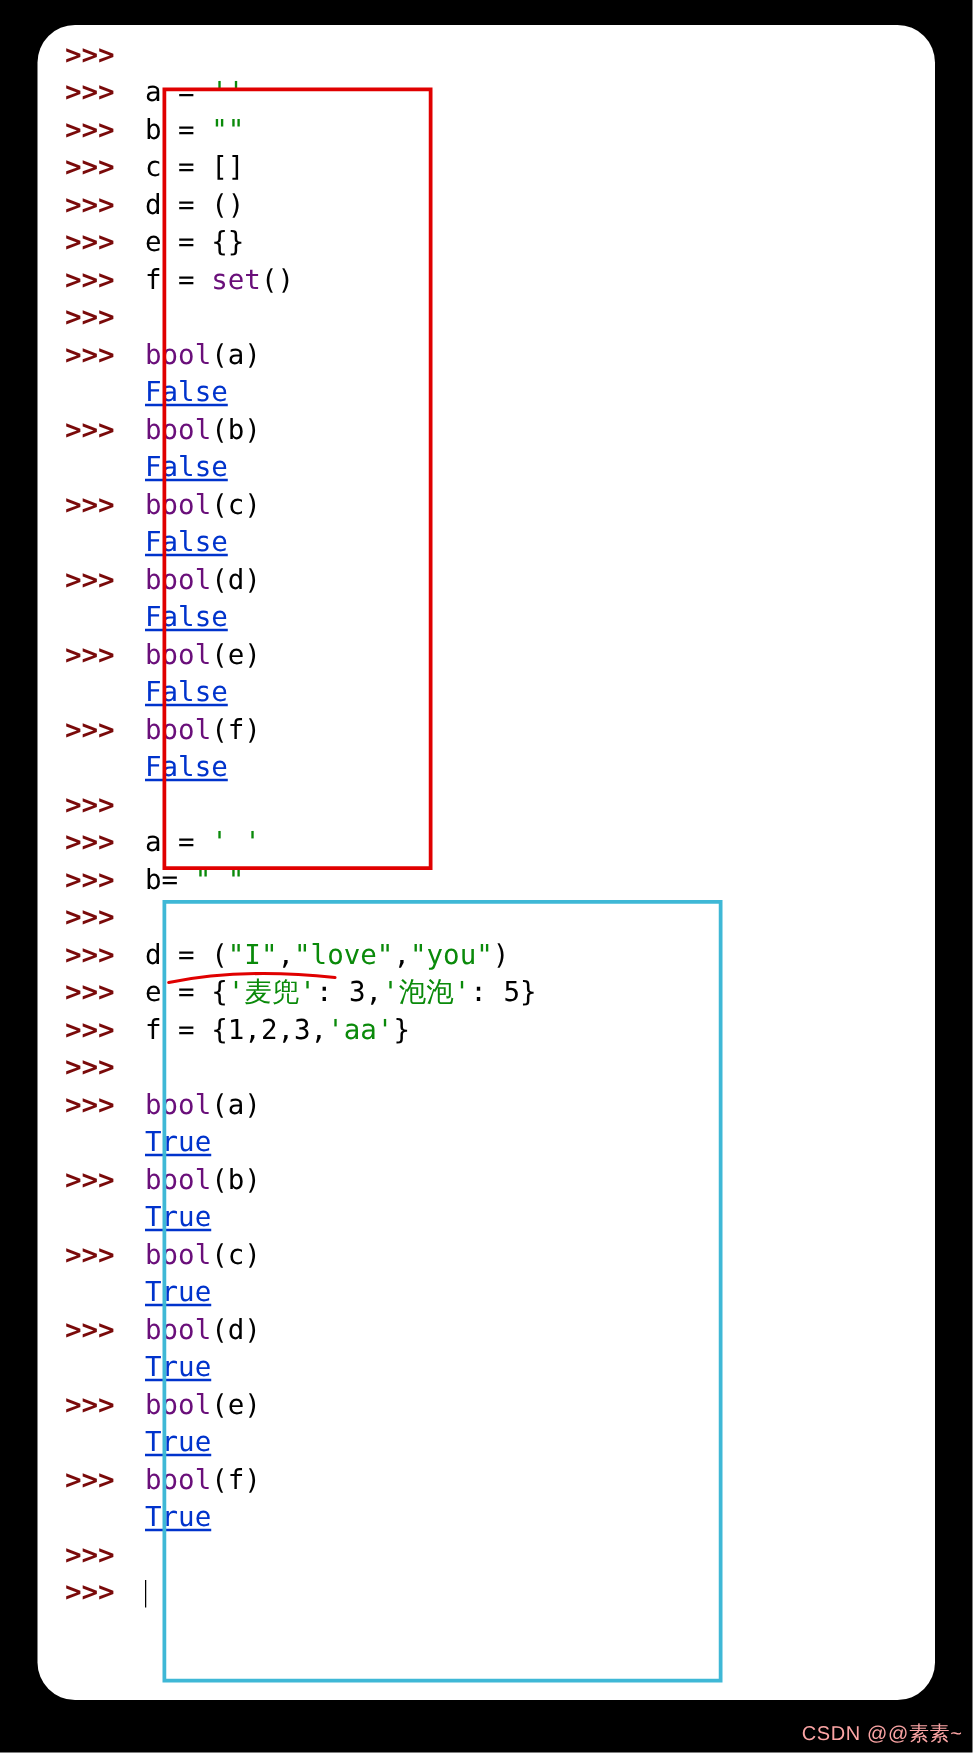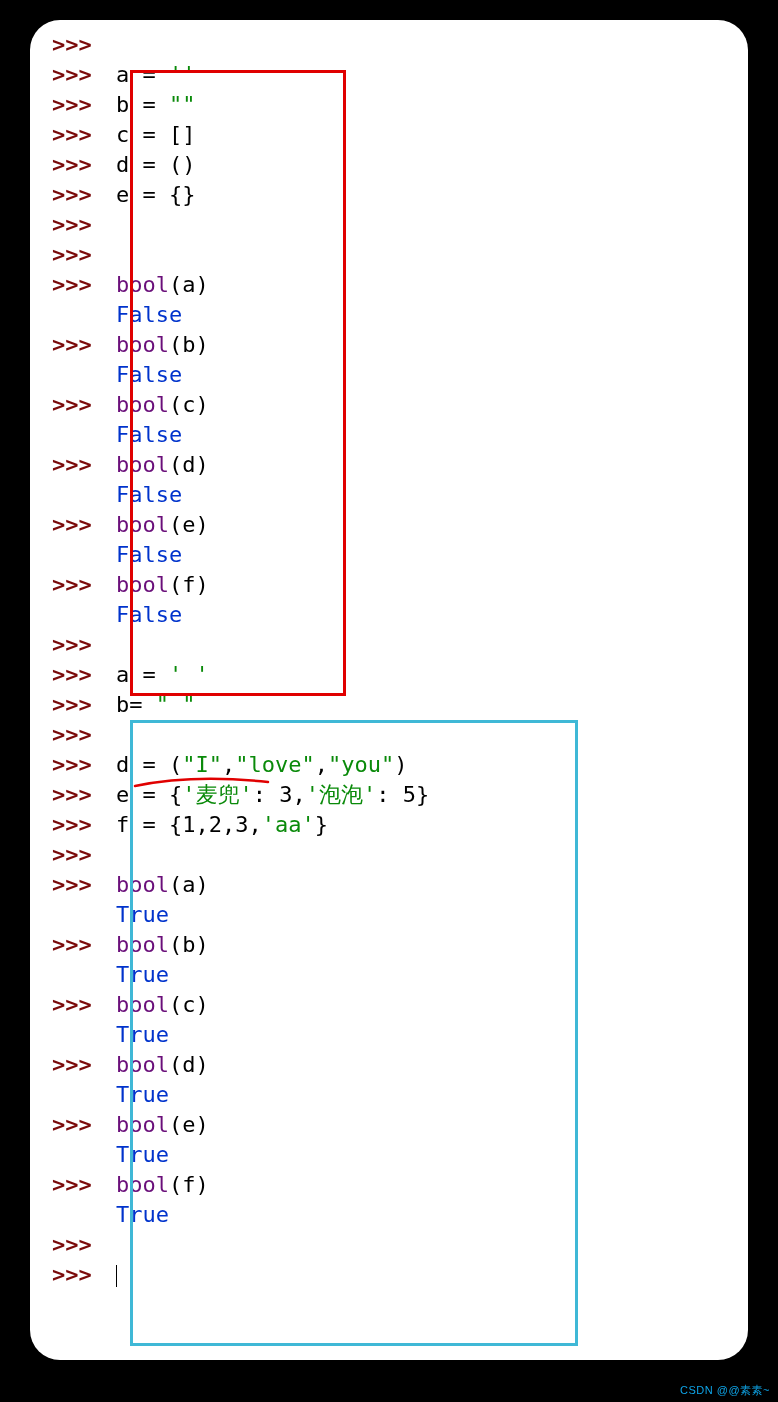--- a/index.html
+++ b/index.html
@@ -41,21 +41,21 @@
   }
   .code {
     color: #000;
     flex: 1;
     padding-left: 8px;
   }
   .var  { color: #000; }
   .num  { color: #000; }
   .str  { color: #0a8a0a; }
   .fn   { color: #6a0f7a; }
-  .bool { color: #0033cc; }
+  .bool { color: #0033cc; text-decoration: underline; }
   .box-red {
     position: absolute;
     left: 100px;
     top: 50px;
     width: 210px;
     height: 620px;
     border: 3px solid #e00000;
     pointer-events: none;
     z-index: 5;
   }
@@ -72,22 +72,22 @@
   .underline-red {
     position: absolute;
     pointer-events: none;
     z-index: 6;
   }
   .underline-red svg { display:block; }
   .watermark {
     position: absolute;
     right: 8px;
     bottom: 4px;
-    color: #0ea5e9;
-    font-size: 11px;
+    color: #fca5a5;
+    font-size: 16px;
     font-family: sans-serif;
     letter-spacing: 0.5px;
   }
   .cursor {
     display:inline-block;
     width: 1px;
     height: 22px;
     background: #000;
     vertical-align: middle;
   }
@@ -96,21 +96,21 @@
 <body>
 
 <div class="panel">
   <div id="lines-container">
       <div class="line"><span class="prompt">&gt;&gt;&gt;</span><span class="code"></span></div>
       <div class="line"><span class="prompt">&gt;&gt;&gt;</span><span class="code"><span class="var">a = </span><span class="str">''</span></span></div>
       <div class="line"><span class="prompt">&gt;&gt;&gt;</span><span class="code"><span class="var">b = </span><span class="str">""</span></span></div>
       <div class="line"><span class="prompt">&gt;&gt;&gt;</span><span class="code"><span class="var">c = []</span></span></div>
       <div class="line"><span class="prompt">&gt;&gt;&gt;</span><span class="code"><span class="var">d = ()</span></span></div>
       <div class="line"><span class="prompt">&gt;&gt;&gt;</span><span class="code"><span class="var">e = {}</span></span></div>
-      <div class="line"><span class="prompt">&gt;&gt;&gt;</span></div>
+      <div class="line"><span class="prompt">&gt;&gt;&gt;</span><span class="code"><span class="var">f = </span><span class="fn">set</span><span class="var">()</span></span></div>
       <div class="line"><span class="prompt">&gt;&gt;&gt;</span><span class="code"></span></div>
       <div class="line"><span class="prompt">&gt;&gt;&gt;</span><span class="code"><span class="fn">bool</span><span class="var">(a)</span></span></div>
       <div class="line"><span class="prompt"></span><span class="code"><span class="bool">False</span></span></div>
       <div class="line"><span class="prompt">&gt;&gt;&gt;</span><span class="code"><span class="fn">bool</span><span class="var">(b)</span></span></div>
       <div class="line"><span class="prompt"></span><span class="code"><span class="bool">False</span></span></div>
       <div class="line"><span class="prompt">&gt;&gt;&gt;</span><span class="code"><span class="fn">bool</span><span class="var">(c)</span></span></div>
       <div class="line"><span class="prompt"></span><span class="code"><span class="bool">False</span></span></div>
       <div class="line"><span class="prompt">&gt;&gt;&gt;</span><span class="code"><span class="fn">bool</span><span class="var">(d)</span></span></div>
       <div class="line"><span class="prompt"></span><span class="code"><span class="bool">False</span></span></div>
       <div class="line"><span class="prompt">&gt;&gt;&gt;</span><span class="code"><span class="fn">bool</span><span class="var">(e)</span></span></div>

